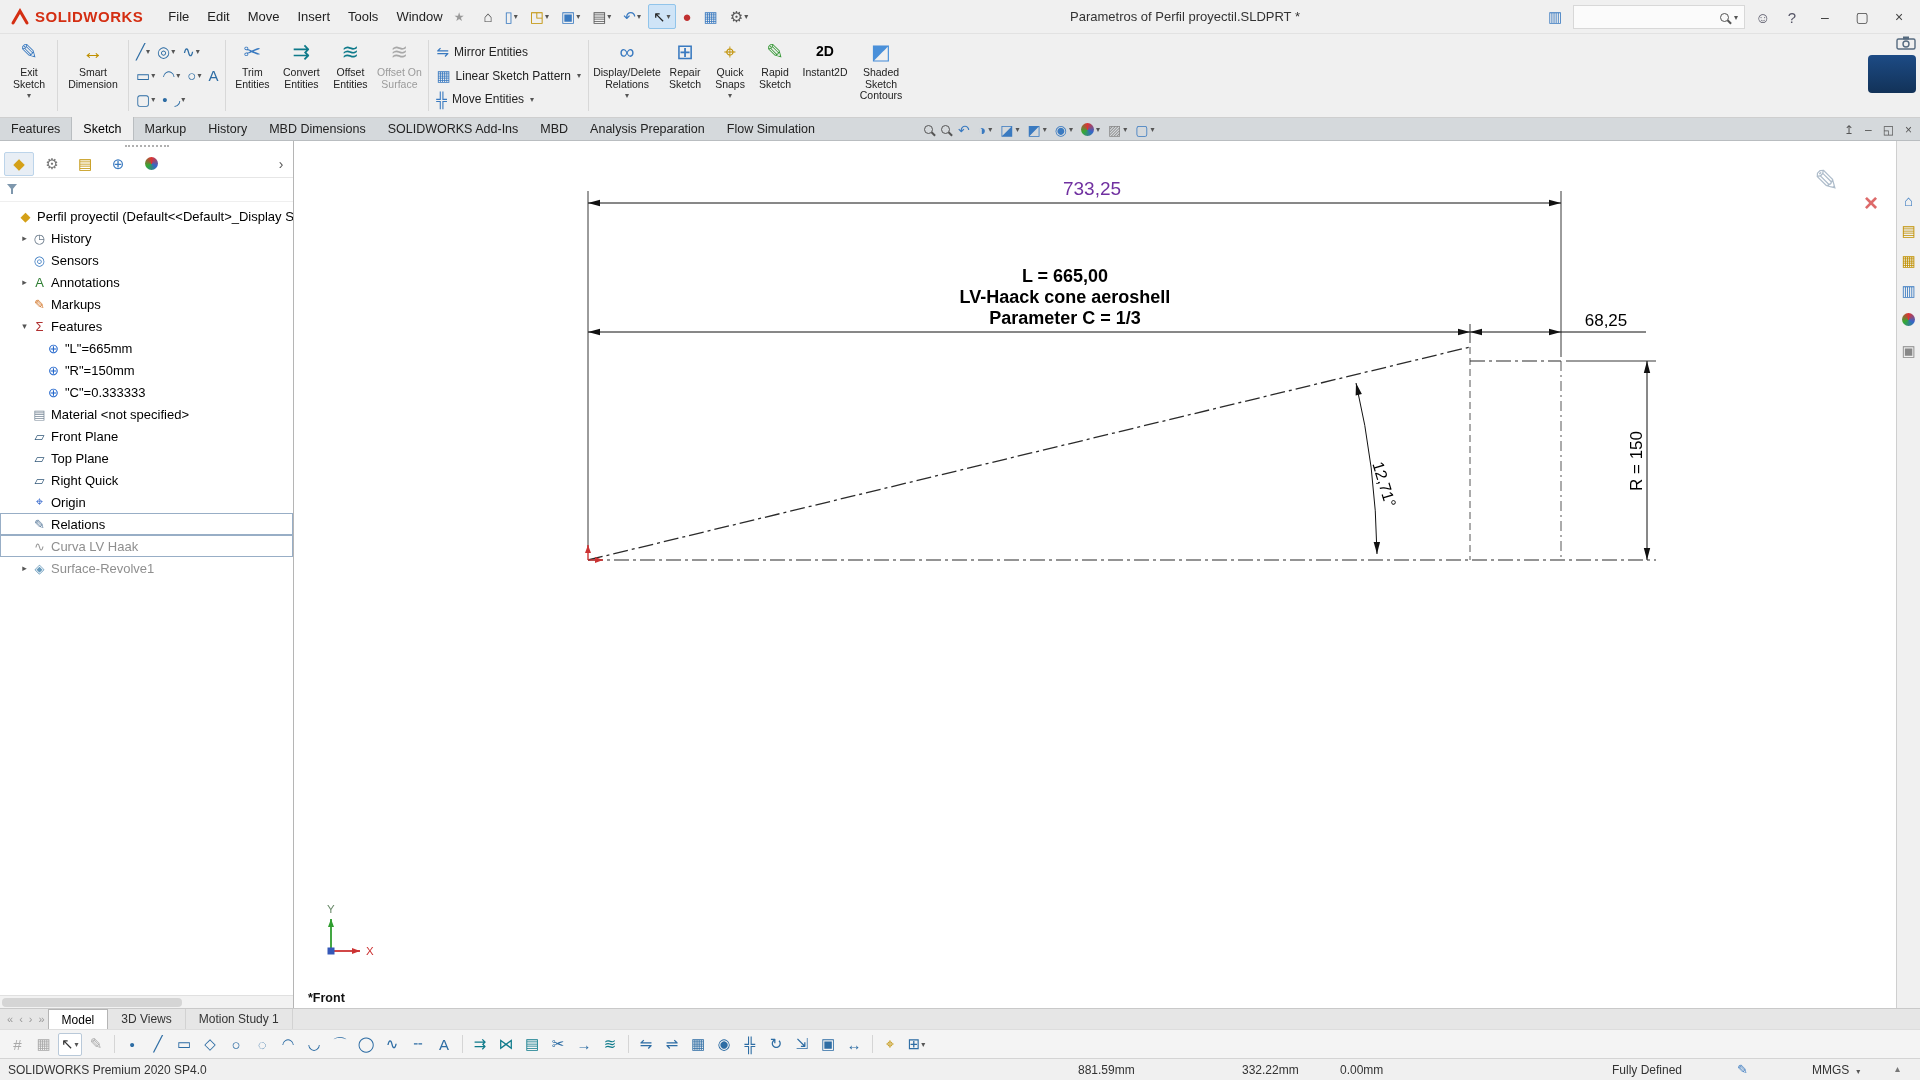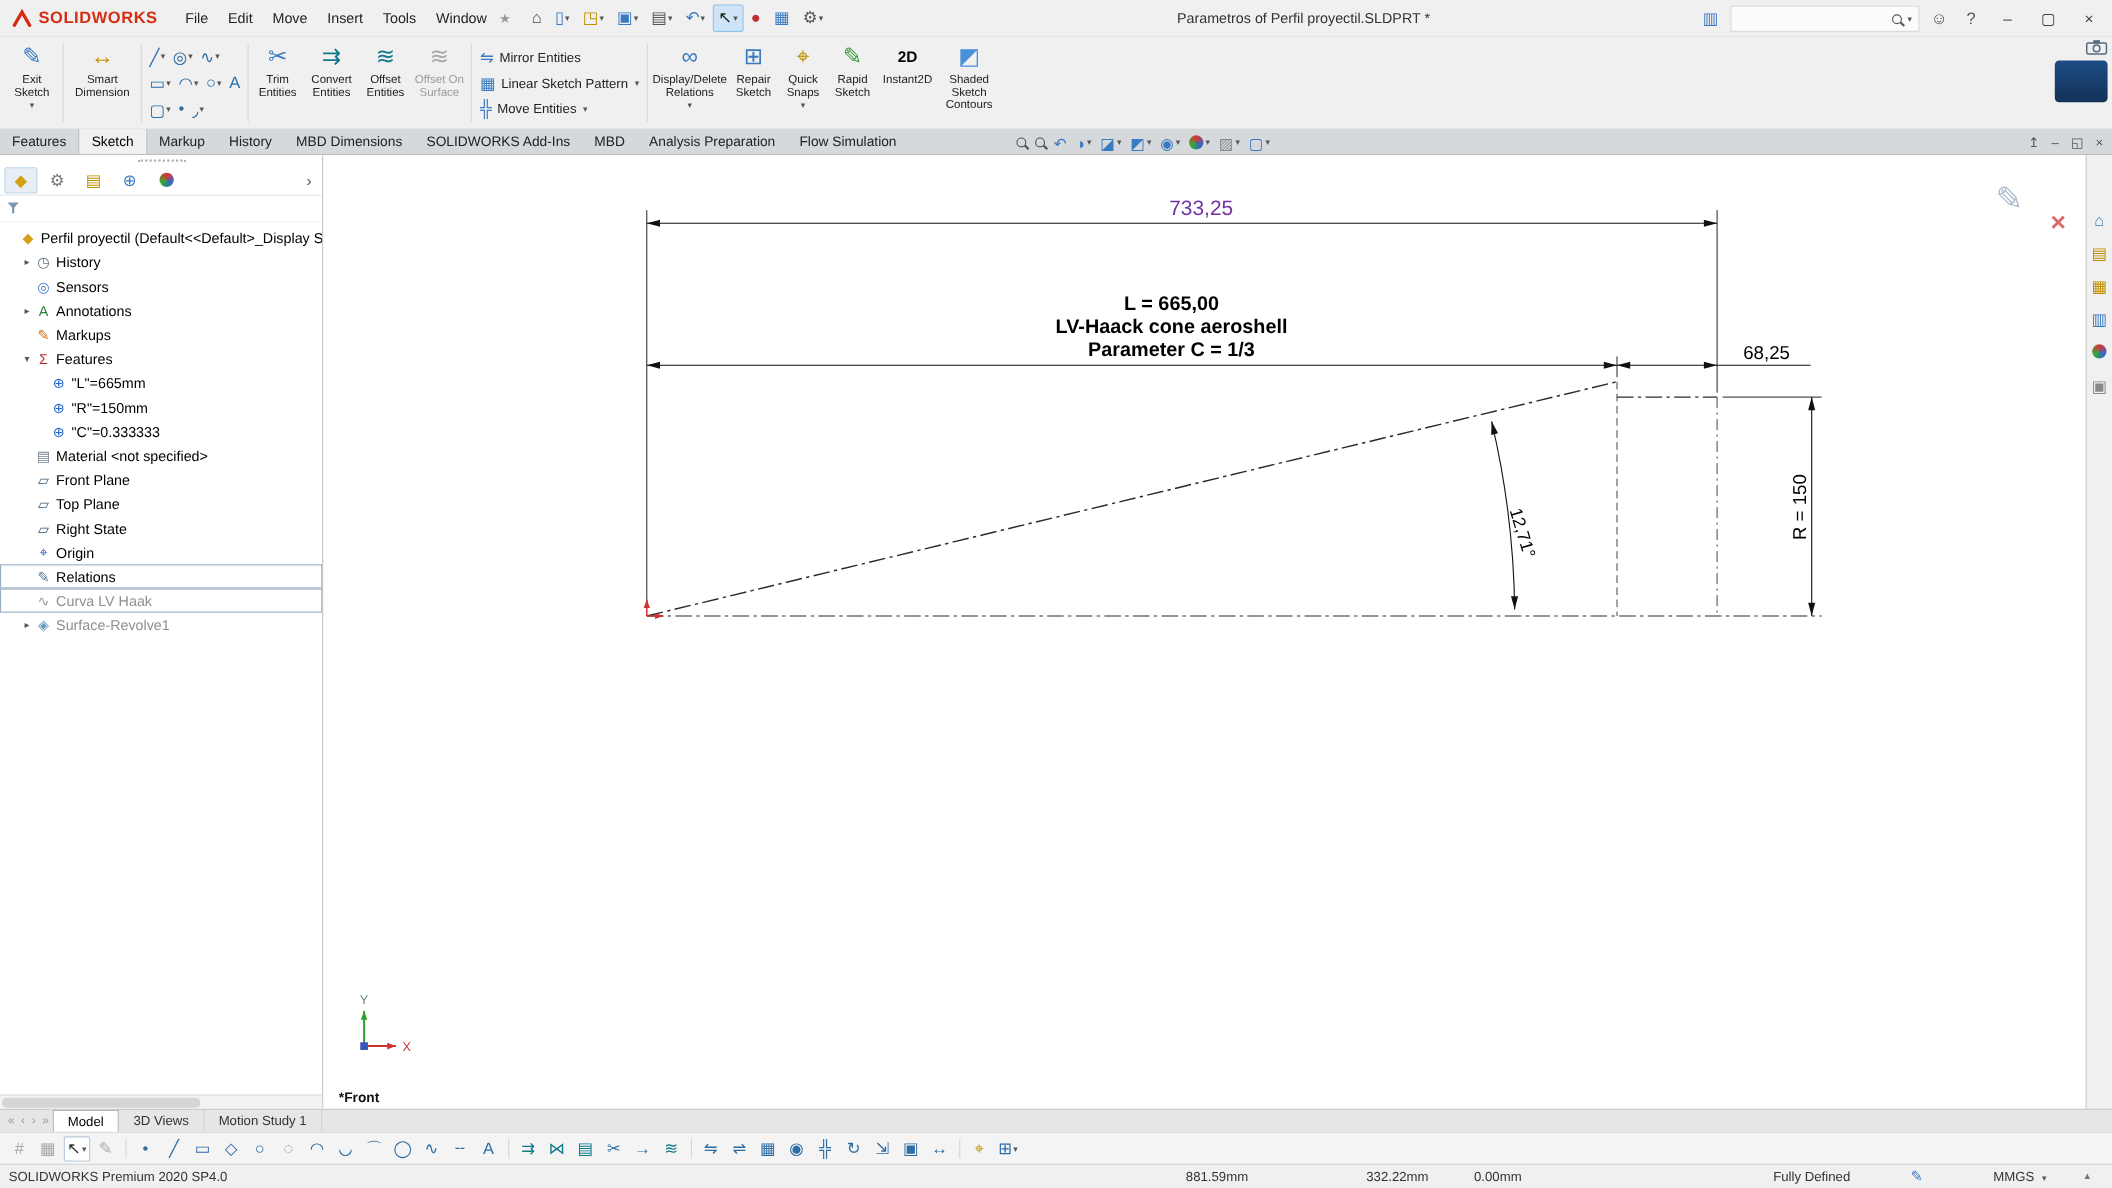--- a/index.html
+++ b/index.html
@@ -456,21 +456,21 @@
           <span class="tlabel">Front Plane</span>
         </div>
         <div class="trow" style="padding-left: 18px;">
           <span class="tarrow"></span>
           <span class="ti" style="color: rgb(51, 89, 122);">▱</span>
           <span class="tlabel">Top Plane</span>
         </div>
         <div class="trow" style="padding-left: 18px;">
           <span class="tarrow"></span>
           <span class="ti" style="color: rgb(51, 89, 122);">▱</span>
-          <span class="tlabel">Right State</span>
+          <span class="tlabel">Right Quick</span>
         </div>
         <div class="trow" style="padding-left: 18px;">
           <span class="tarrow"></span>
           <span class="ti" style="color: rgb(51, 102, 204);">⌖</span>
           <span class="tlabel">Origin</span>
         </div>
         <div class="trow boxed" style="padding-left: 18px;">
           <span class="tarrow"></span>
           <span class="ti" style="color: rgb(85, 119, 153);">✎</span>
           <span class="tlabel">Relations</span>

